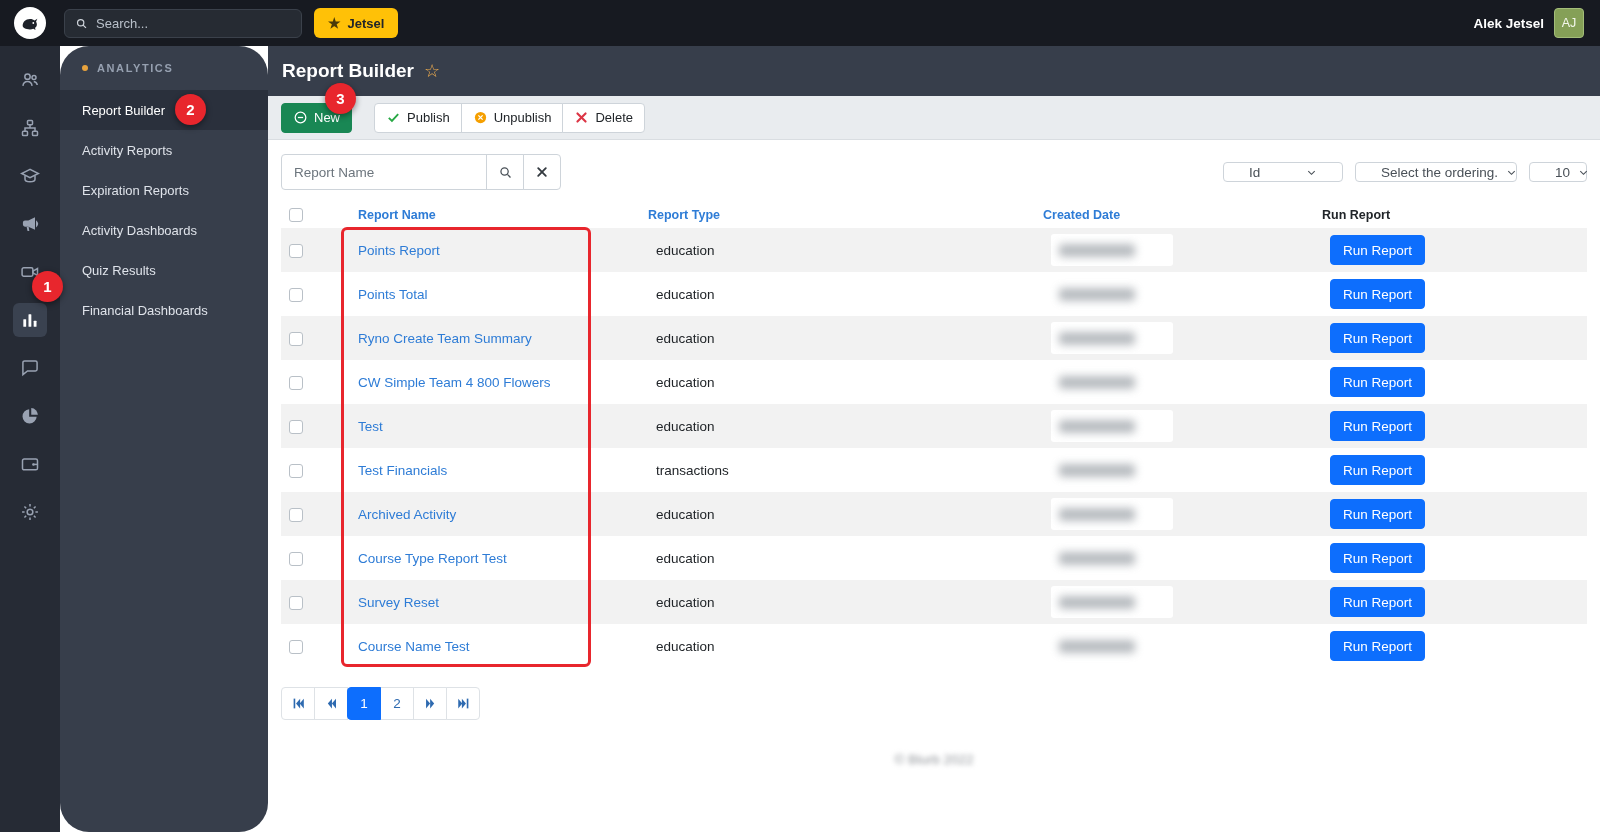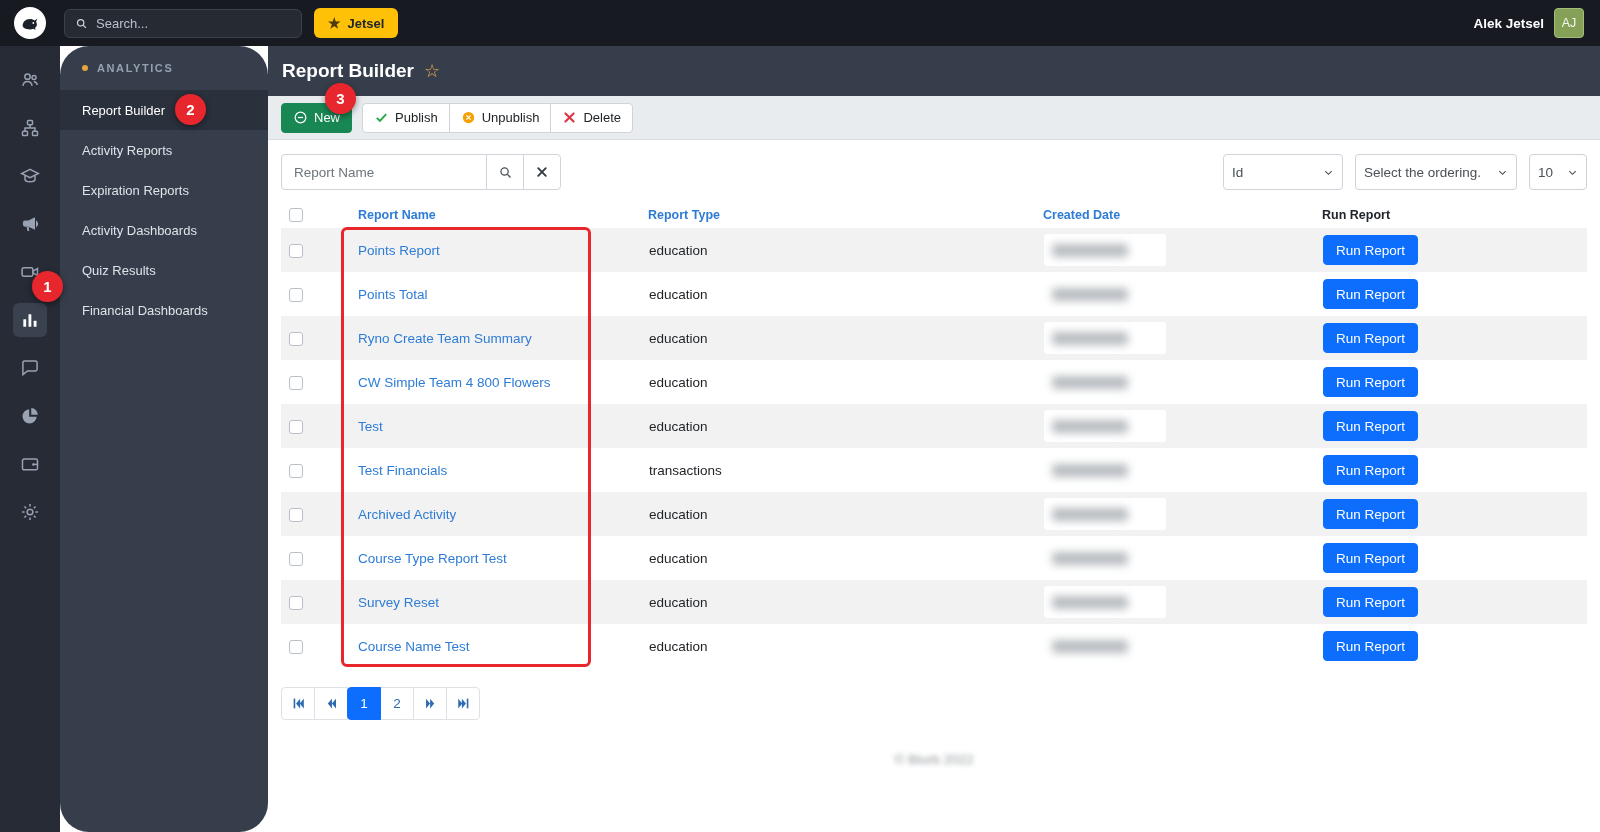--- a/index.html
+++ b/index.html
@@ -42,52 +42,52 @@
   .page-head { height:50px; background:#373e4b; display:flex; align-items:center; padding-left:14px; gap:10px; }
   .page-title { color:#fff; font-size:19px; font-weight:700; }
   .fav-star { color:#f0ad4e; font-size:18px; cursor:pointer; }
 
   .toolbar { height:44px; background:#e9ecef; border-bottom:1px solid #d9dde1; display:flex; align-items:center; padding-left:13px; gap:10px; }
   .btn { height:30px; border-radius:4px; font-size:13px; font-family:inherit; display:flex; align-items:center; gap:6px; cursor:pointer; }
   .btn-new { background:#198754; border:1px solid #198754; color:#fff; padding:0 11px; font-weight:400; }
   .btn-group { display:flex; }
   .btn-white { background:#fff; border:1px solid #ced4da; color:#212529; padding:0 11px; }
   .btn-group .btn-white { border-radius:0; margin-left:-1px; }
-  .btn-group .btn-white:first-child { border-radius:4px 0 0 4px; margin-left:0; }
+  .btn-group .btn-white:first-child { border-radius:4px 0 0 4px; margin-left:12px; }
   .btn-group .btn-white:last-child { border-radius:0 4px 4px 0; }
   .btn svg { width:15px; height:15px; }
 
   .content { flex:1; padding:13px; position:relative; }
 
   
   .filter-row { display:flex; align-items:center; margin-top:1px; }
   .name-input-group { display:flex; }
   .name-input { width:206px; height:36px; border:1px solid #ced4da; border-radius:4px 0 0 4px; padding:0 12px; font-size:13.5px; font-family:inherit; color:#495057; outline:none; }
   .name-input::placeholder { color:#6c757d; }
   .sq-btn { width:38px; height:36px; background:#fff; border:1px solid #ced4da; margin-left:-1px; display:flex; align-items:center; justify-content:center; cursor:pointer; }
   .sq-btn.last { border-radius:0 4px 4px 0; }
   .filter-spacer { flex:1; }
-  .select { height:36px; border:1px solid #ced4da; border-radius:4px; background:#fff; display:flex; align-items:center; justify-content:space-between; padding:0 8px; font-size:13.5px; color:#495057; gap:8px; margin-left:12px; cursor:pointer; white-space:nowrap; }
+  .select { height:20px; border:1px solid #ced4da; border-radius:4px; background:#fff; display:flex; align-items:center; justify-content:space-between; padding:0 25px; font-size:13.5px; color:#495057; gap:8px; margin-left:12px; cursor:pointer; white-space:nowrap; }
   .select svg { width:11px; height:11px; flex-shrink:0; }
   .select-id { width:120px; }
   .select-order { width:162px; }
   .select-size { width:58px; }
 
   
   .table-wrap { position:relative; margin-top:12px; }
   table { width:100%; border-collapse:collapse; table-layout:fixed; }
   col.c-check { width:60px; } col.c-name { width:299px; } col.c-type { width:395px; } col.c-date { width:279px; }
   thead th { text-align:left; font-size:12.5px; font-weight:700; color:#2e7cd6; height:26px; padding:0 8px; }
   thead th.h-name { padding-left:17px; cursor:pointer; }
   thead th.h-type, thead th.h-date { cursor:pointer; }
   thead th.h-run { color:#212529; cursor:default; }
   tbody tr { height:44px; }
   tbody tr:nth-child(odd) { background:#f2f2f2; }
   tbody tr:nth-child(even) { background:#fff; }
-  td { padding:0 9px; font-size:13.5px; color:#212529; }
+  td { padding:0 16px; font-size:13.5px; color:#212529; }
   td.col-check, th.h-check { padding-left:8px; }
   td.col-name { padding-left:17px; }
   .report-link { color:#2e7cd6; text-decoration:none; cursor:pointer; }
   .checkbox { width:14px; height:14px; border:1px solid #b9c0c7; border-radius:3px; background:#fff; appearance:none; cursor:pointer; vertical-align:middle; }
   .redact-box { background:#fff; border-radius:3px; width:122px; height:32px; display:flex; align-items:center; padding-left:8px; }
   .redact-blur { width:76px; height:13px; border-radius:3px; background:#9aa0a6; filter:blur(4px); opacity:.7; }
   .run-btn { background:#0d6efd; border:1px solid #0d6efd; color:#fff; border-radius:4px; height:30px; padding:0 12px; font-size:13.5px; font-family:inherit; cursor:pointer; }
 
   
   .annotation-rect { position:absolute; left:60px; top:25px; width:250px; height:440px; border:3px solid #e8262d; border-radius:6px; pointer-events:none; z-index:20; }

